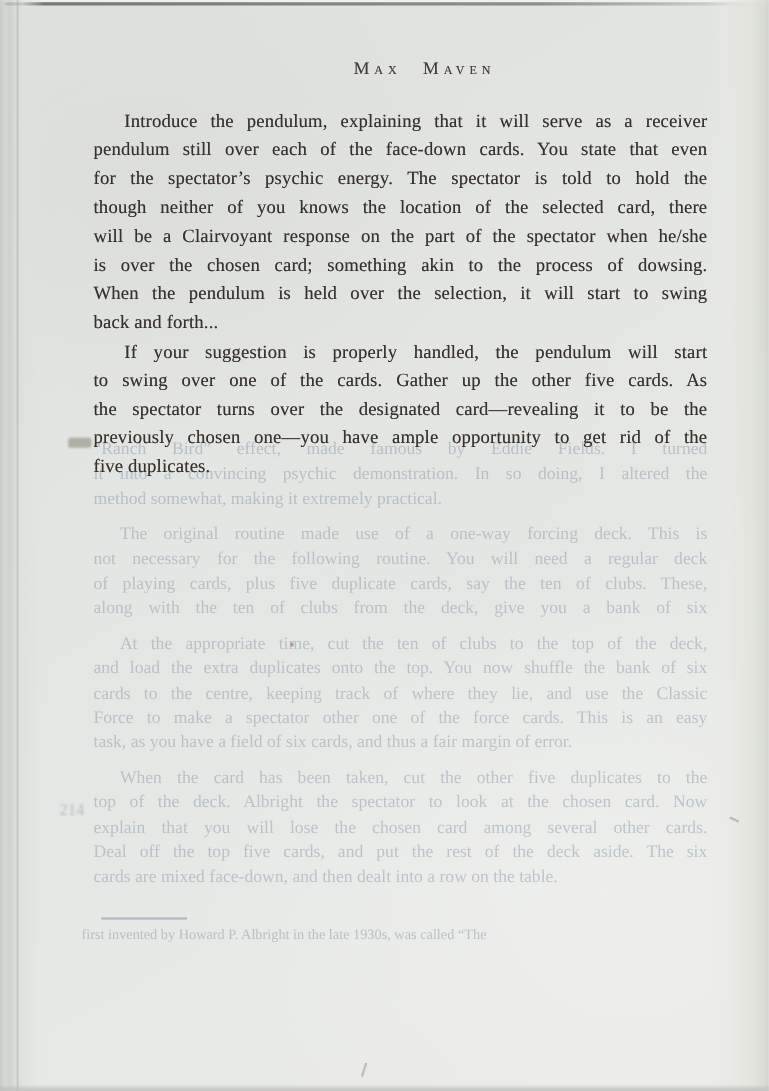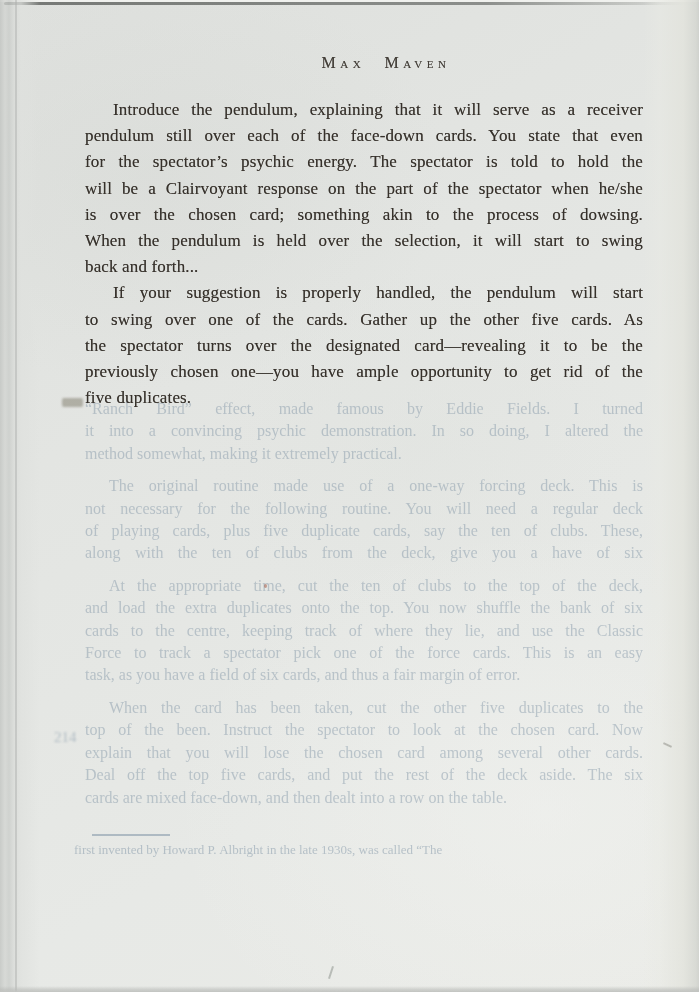--- a/index.html
+++ b/index.html
@@ -116,51 +116,52 @@
   <div class="ghost">
       <div class="para">
         <div class="line">“Ranch Bird” effect, made famous by Eddie Fields. I turned</div>
         <div class="line">it into a convincing psychic demonstration. In so doing, I altered the</div>
         <div class="line end">method somewhat, making it extremely practical.</div>
       </div>
       <div class="para">
         <div class="line first">The original routine made use of a one-way forcing deck. This is</div>
         <div class="line">not necessary for the following routine. You will need a regular deck</div>
         <div class="line">of playing cards, plus five duplicate cards, say the ten of clubs. These,</div>
-        <div class="line">along with the ten of clubs from the deck, give you a have of six</div>
+        <div class="line">along with the ten of clubs from the deck, give you a bank of six</div>
       </div>
       <div class="para">
         <div class="line first">At the appropriate time, cut the ten of clubs to the top of the deck,</div>
         <div class="line">and load the extra duplicates onto the top. You now shuffle the bank of six</div>
         <div class="line">cards to the centre, keeping track of where they lie, and use the Classic</div>
-        <div class="line">Force to track a spectator pick one of the force cards. This is an easy</div>
+        <div class="line">Force to make a spectator other one of the force cards. This is an easy</div>
         <div class="line end">task, as you have a field of six cards, and thus a fair margin of error.</div>
       </div>
       <div class="para">
         <div class="line first">When the card has been taken, cut the other five duplicates to the</div>
-        <div class="line">top of the been. Instruct the spectator to look at the chosen card. Now</div>
+        <div class="line">top of the deck. Albright the spectator to look at the chosen card. Now</div>
         <div class="line">explain that you will lose the chosen card among several other cards.</div>
         <div class="line">Deal off the top five cards, and put the rest of the deck aside. The six</div>
         <div class="line end">cards are mixed face-down, and then dealt into a row on the table.</div>
       </div>
     </div>
   <div class="ghost-footnote-rule"></div>
   <div class="ghost-footnote">
       <div class="para">
         <div class="line">first invented by Howard P. Albright in the late 1930s, was called “The</div>
       </div>
     </div>
   <div class="ghost-pagenum">214</div>
 
   <div class="running-header">Max Maven</div>
   <div class="body-text">
       <div class="para">
         <div class="line first">Introduce the pendulum, explaining that it will serve as a receiver</div>
         <div class="line">pendulum still over each of the face-down cards. You state that even</div>
         <div class="line">for the spectator’s psychic energy. The spectator is told to hold the</div>
+        <div class="line">though neither of you knows the location of the selected card, there</div>
         <div class="line">will be a Clairvoyant response on the part of the spectator when he/she</div>
         <div class="line">is over the chosen card; something akin to the process of dowsing.</div>
         <div class="line">When the pendulum is held over the selection, it will start to swing</div>
         <div class="line end">back and forth...</div>
       </div>
       <div class="para">
         <div class="line first">If your suggestion is properly handled, the pendulum will start</div>
         <div class="line">to swing over one of the cards. Gather up the other five cards. As</div>
         <div class="line">the spectator turns over the designated card—revealing it to be the</div>
         <div class="line">previously chosen one—you have ample opportunity to get rid of the</div>

